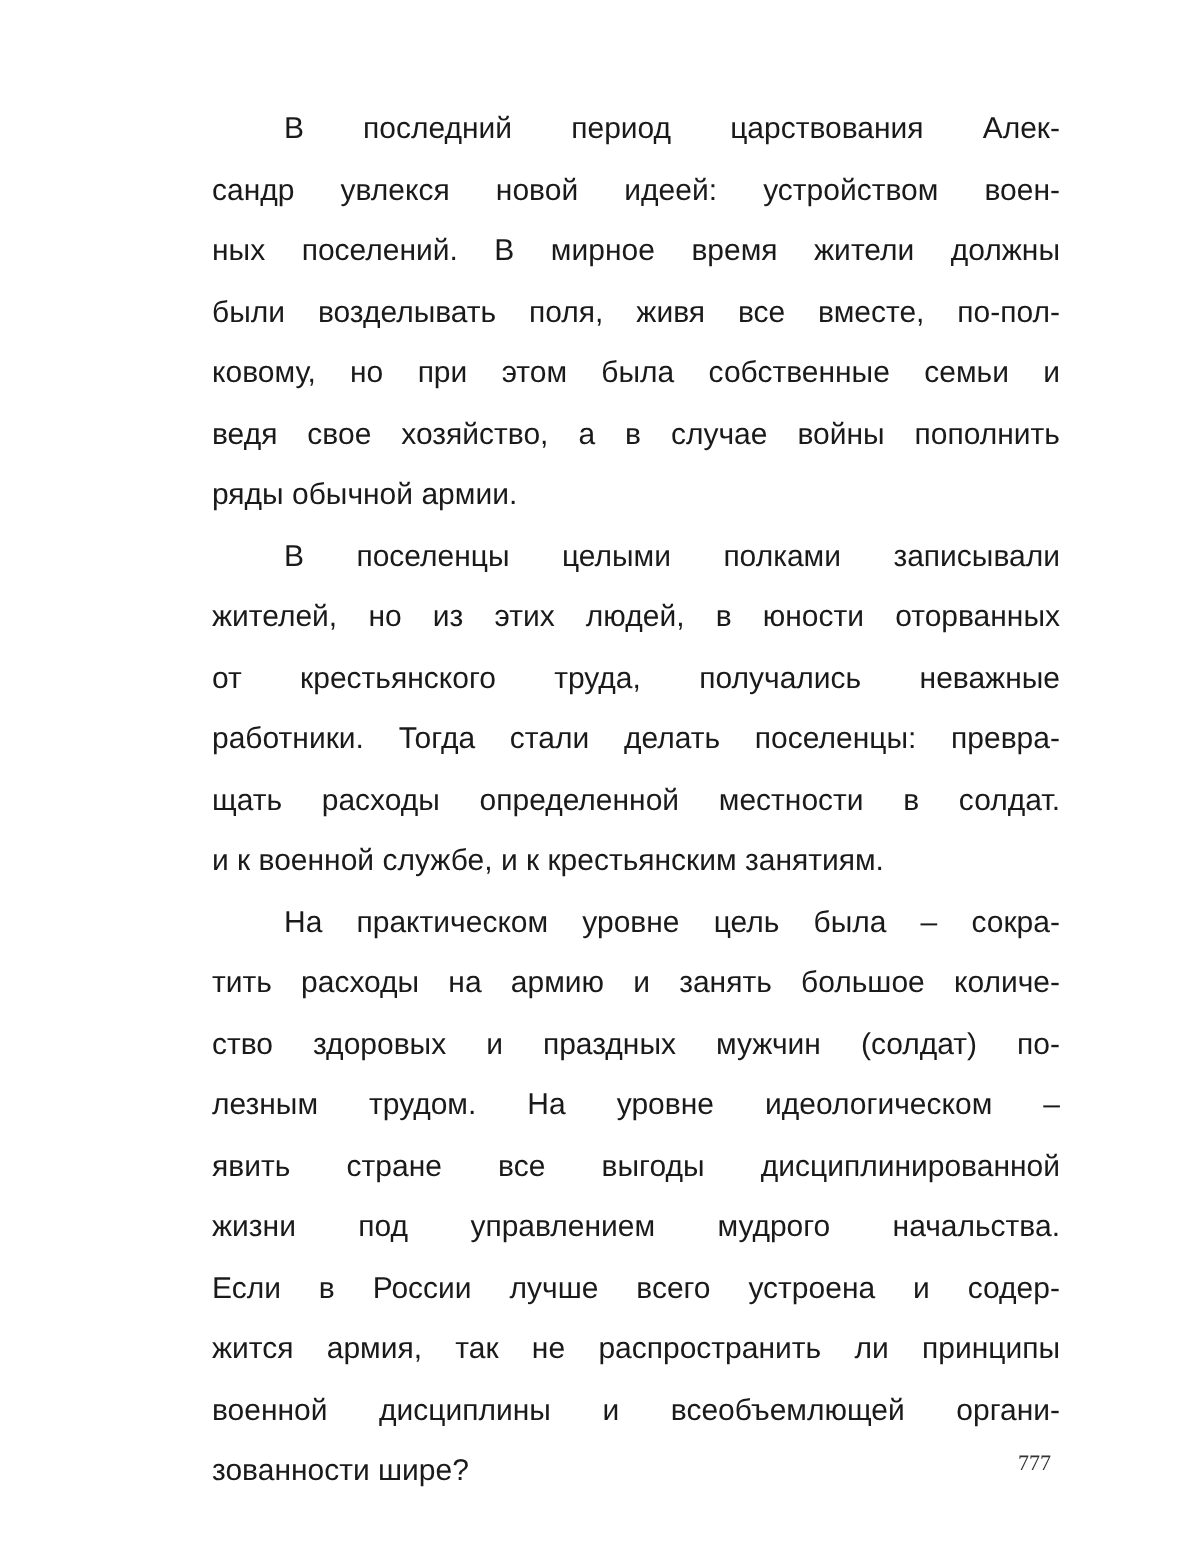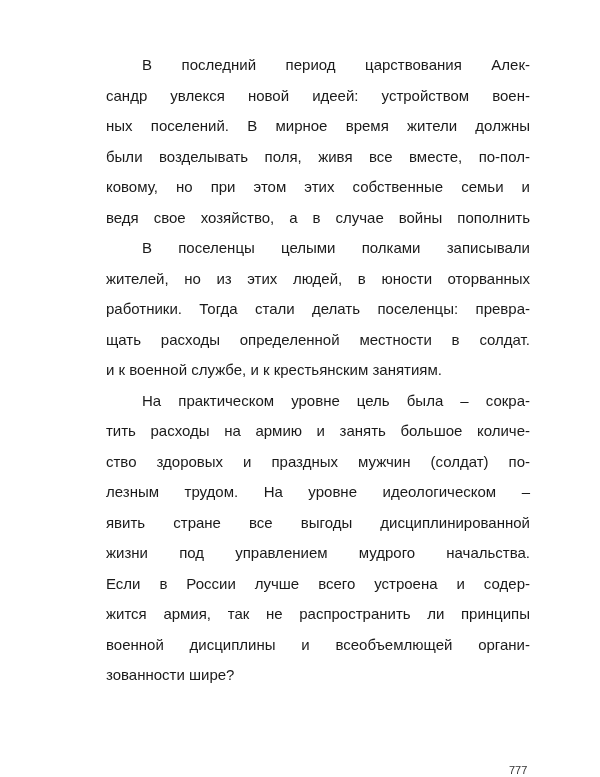--- a/index.html
+++ b/index.html
@@ -38,42 +38,44 @@
     }
     .line.last {
       text-align-last: left;
     }
     .line.first {
       padding-left: 36px;
     }
     .page-number {
       position: absolute;
       left: 509px;
-      top: 764px;
+      top: 726px;
       font-size: 11px;
       color: #333333;
-      font-family: Liberation Sans, sans-serif;
+      font-family: Liberation Serif, serif;
       text-align: center;
     }
   </style>
 </head>
 <body>
 
 <div class="page">
   <p class="para">
     <span class="line first">В последний период царствования Алек-</span>
     <span class="line">сандр увлекся новой идеей: устройством воен-</span>
     <span class="line">ных поселений. В мирное время жители должны</span>
     <span class="line">были возделывать поля, живя все вместе, по-пол-</span>
-    <span class="line">ковому, но при этом этих собственные семьи и</span>
+    <span class="line">ковому, но при этом была собственные семьи и</span>
     <span class="line">ведя свое хозяйство, а в случае войны пополнить</span>
+    <span class="line last">ряды обычной армии.</span>
   </p>
   <p class="para">
     <span class="line first">В поселенцы целыми полками записывали</span>
     <span class="line">жителей, но из этих людей, в юности оторванных</span>
+    <span class="line">от крестьянского труда, получались неважные</span>
     <span class="line">работники. Тогда стали делать поселенцы: превра-</span>
     <span class="line">щать расходы определенной местности в солдат.</span>
     <span class="line last">и к военной службе, и к крестьянским занятиям.</span>
   </p>
   <p class="para">
     <span class="line first">На практическом уровне цель была – сокра-</span>
     <span class="line">тить расходы на армию и занять большое количе-</span>
     <span class="line">ство здоровых и праздных мужчин (солдат) по-</span>
     <span class="line">лезным трудом. На уровне идеологическом –</span>
     <span class="line">явить стране все выгоды дисциплинированной</span>

